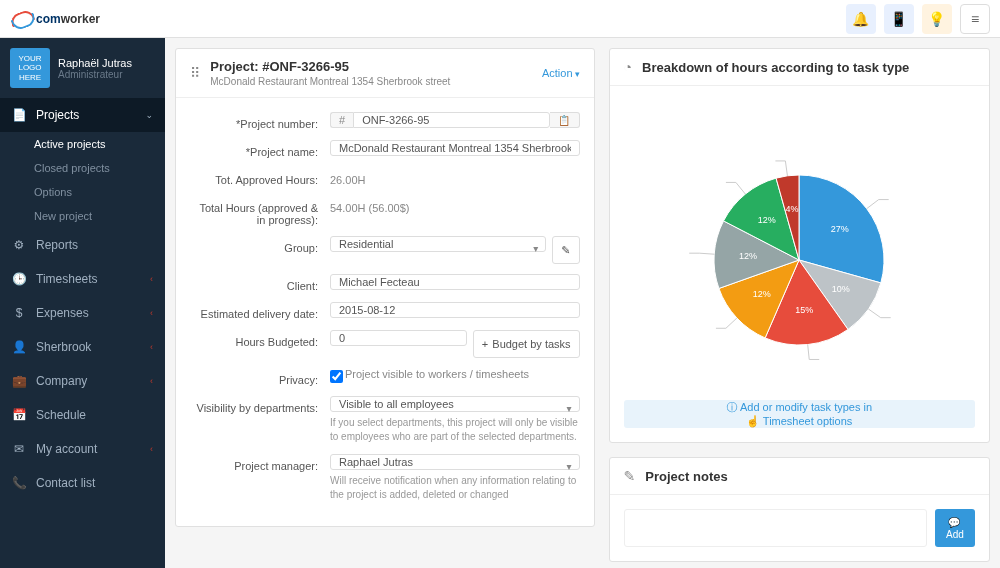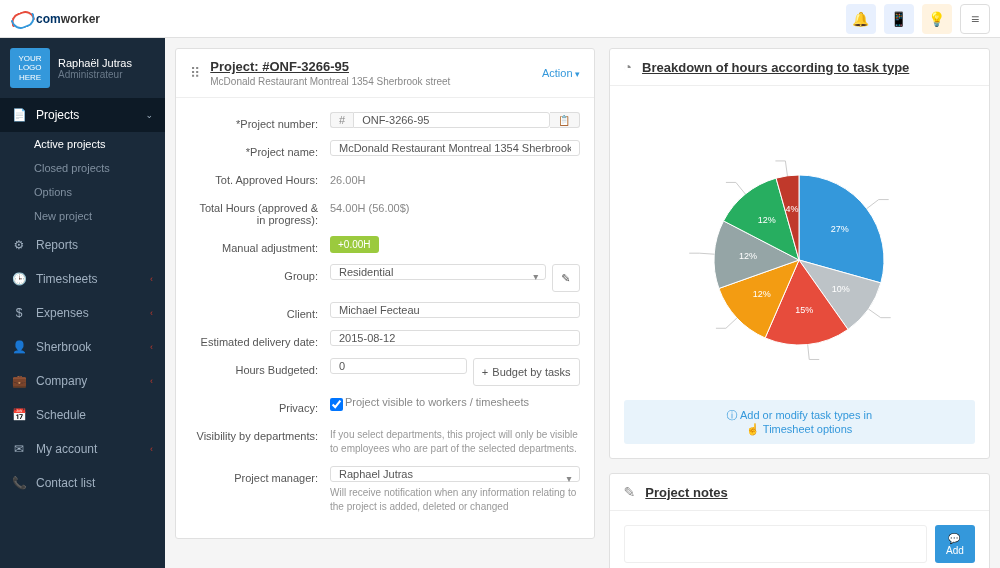--- a/index.html
+++ b/index.html
@@ -30,21 +30,21 @@
 .nav-sub { padding: 6px 12px 6px 34px; font-size: 11px; color: #8090a0; cursor: pointer; }
 .nav-sub.active { color: #fff; position: relative; }
 .nav-sub.active::after { content: ''; position: absolute; right: -8px; top: 50%; transform: translateY(-50%); border: 8px solid transparent; border-right-color: #f5f5f5; }
 .nav-icon { width: 14px; display: inline-block; text-align: center; }
 .main { flex: 1; display: flex; gap: 14px; padding: 10px; overflow-y: auto; }
 .col-left { flex: 1.1; }
 .col-right { flex: 1; display: flex; flex-direction: column; gap: 14px; }
 .panel { background: #fff; border: 1px solid #e0e0e0; border-radius: 3px; }
 .panel-header { padding: 10px 14px; border-bottom: 1px solid #eee; display: flex; align-items: center; gap: 10px; }
 .panel-header .hicon { color: #888; font-size: 14px; }
-.panel-header h3 { font-size: 13px; font-weight: bold; color: #333; text-decoration: underline; }
+.panel-header h3 { font-size: 13px; font-weight: bold; color: #333; }
 .panel-header .sub { font-size: 10px; color: #888; margin-top: 2px; }
 .panel-header .action-link { margin-left: auto; color: #3498db; font-size: 11px; cursor: pointer; }
 .panel-header .action-link::after { content: ' ▾'; font-size: 9px; }
 .panel-body { padding: 14px; }
 .form-row { display: flex; align-items: flex-start; margin-bottom: 10px; }
 .form-label { width: 140px; text-align: right; padding-right: 12px; font-size: 11px; color: #555; padding-top: 6px; flex-shrink: 0; }
 .form-control { flex: 1; }
 .input, .select { width: 100%; height: 16px; border: 1px solid #ddd; border-radius: 3px; padding: 0 8px; font-size: 11px; color: #555; background: #fff; }
 .input-group { display: flex; }
 .input-group .addon { border: 1px solid #ddd; background: #f7f7f7; padding: 0 8px; display: flex; align-items: center; border-radius: 3px 0 0 3px; border-right: none; color: #888; font-size: 11px; }
@@ -54,21 +54,21 @@
 .badge-green { display: inline-block; background: #9bca3e; color: #fff; padding: 3px 8px; border-radius: 3px; font-size: 10px; }
 .btn-sm { height: 28px; border: 1px solid #ddd; background: #fff; padding: 0 8px; border-radius: 3px; cursor: pointer; font-size: 11px; display: flex; align-items: center; gap: 4px; color: #555; }
 .select-wrap { display: flex; gap: 6px; }
 .select { appearance: none; position: relative; }
 .select-holder { position: relative; flex: 1; }
 .select-holder::after { content: '▾'; position: absolute; right: 8px; top: 7px; color: #888; font-size: 10px; pointer-events: none; }
 .help-text { font-size: 10px; color: #999; margin-top: 4px; line-height: 1.4; }
 .checkbox-row { display: flex; align-items: flex-start; gap: 2px; font-size: 11px; color: #888; }
 .checkbox-row input { margin-top: 2px; }
 .pie-container { position: relative; width: 280px; height: 280px; margin: 10px auto; }
-.info-box { background: #e8f3fb; border-radius: 3px; padding: 8px; text-align: center; font-size: 11px; color: #3498db; }
+.info-box { background: #e8f3fb; border-radius: 3px; padding: 0; text-align: center; font-size: 11px; color: #3498db; }
 .info-box a { color: #3498db; text-decoration: none; }
 .notes-body { padding: 14px; display: flex; gap: 8px; }
 .notes-input { flex: 1; height: 38px; border: 1px solid #eee; border-radius: 3px; }
 .add-btn { width: 40px; height: 38px; background: #3498db; color: #fff; border: none; border-radius: 3px; cursor: pointer; font-size: 10px; display: flex; flex-direction: column; align-items: center; justify-content: center; gap: 1px; }
 svg text { font-size: 9px; fill: #fff; }
 </style>
 </head>
 <body>
 
 <div class="topbar">
@@ -178,26 +178,20 @@
           <div class="form-row">
             <div class="form-label">Tot. Approved Hours:</div>
             <div class="form-control static-val">26.00H</div>
           </div>
 
           <div class="form-row">
             <div class="form-label">Total Hours (approved &amp; in progress):</div>
             <div class="form-control static-val">54.00H (56.00$)</div>
           </div>
 
-          <div class="form-row">
-            <div class="form-label">Manual adjustment:</div>
-            <div class="form-control">
-              <span class="badge-green">+0.00H</span>
-            </div>
-          </div>
 
           <div class="form-row">
             <div class="form-label">Group:</div>
             <div class="form-control select-wrap">
               <div class="select-holder"><select class="select"><option>Residential</option></select></div>
               <button class="btn-sm">
                   <span>✎</span>
                 </button>
             </div>
           </div>
@@ -233,20 +227,21 @@
               <label class="checkbox-row">
                   <input type="checkbox" checked="" style="">
                   <span>Project visible to workers / timesheets</span>
                 </label>
             </div>
           </div>
 
           <div class="form-row">
             <div class="form-label">Visibility by departments:</div>
             <div class="form-control">
+              <div class="select-holder"><select class="select"><option>Visible to all employees</option></select></div>
               <div class="help-text">If you select departments, this project will only be visible to employees who are part of the selected departments.</div>
             </div>
           </div>
 
           <div class="form-row">
             <div class="form-label">Project manager:</div>
             <div class="form-control">
               <div class="select-holder"><select class="select"><option>Raphael Jutras</option></select></div>
               <div class="help-text">Will receive notification when any information relating to the project is added, deleted or changed</div>
             </div>

